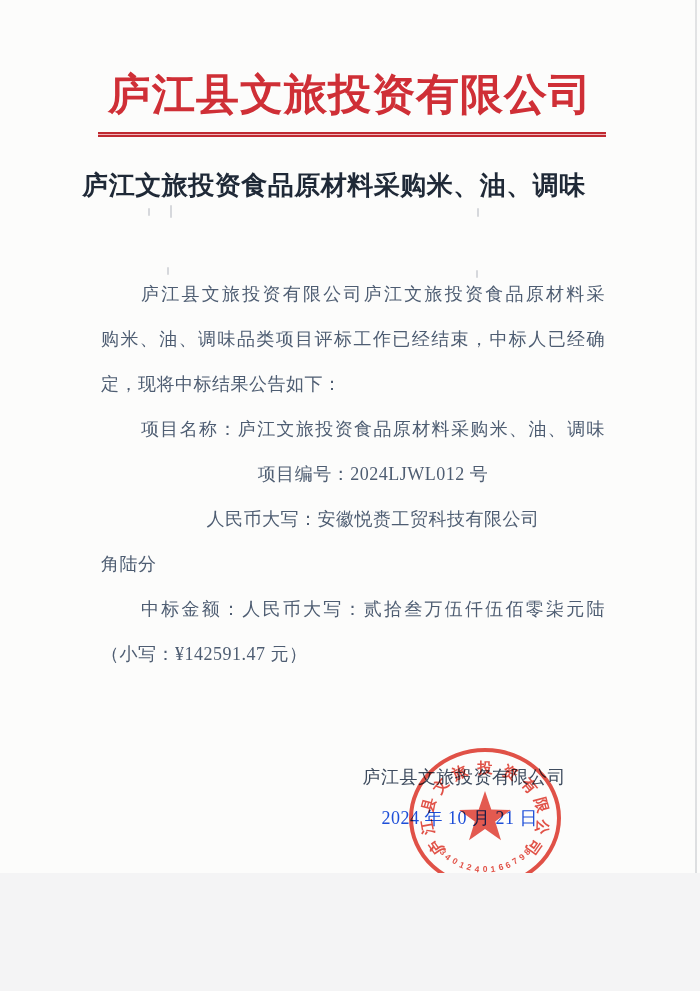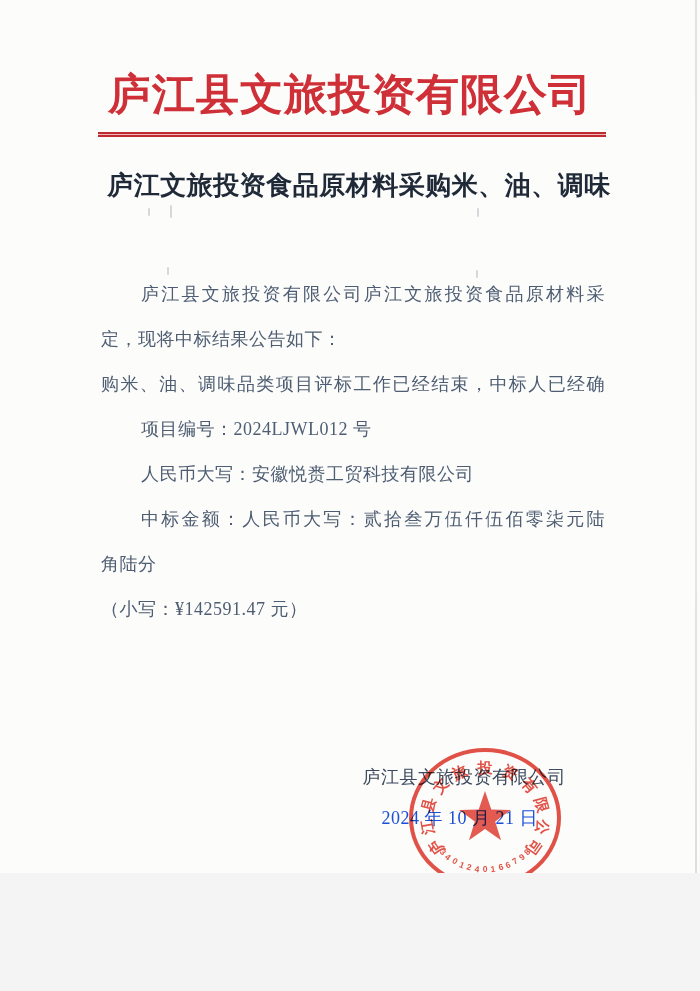--- a/index.html
+++ b/index.html
@@ -26,35 +26,35 @@
     letter-spacing:1px;white-space:nowrap;
   }
   .divider{
     position:absolute;top:132px;left:98px;width:508px;height:5px;
     background:linear-gradient(180deg,
       var(--divider-red,#c02a31) 0 2px,
       #efb6ba 2px 3px,
       var(--divider-red,#c02a31) 3px 5px);
   }
   .doc-title{
-    position:absolute;top:162px;left:59px;width:600px;
+    position:absolute;top:162px;left:34px;width:600px;
     text-align:center;
     font-size:26px;font-weight:bold;line-height:48px;
     color:var(--title-ink,#1f2937);
     letter-spacing:.5px;
   }
   .body-text{
     position:absolute;top:272px;left:101px;width:504px;
     font-size:18px;line-height:45px;
     color:var(--body-ink,#4e5d72);
     letter-spacing:.5px;
   }
   .body-text .line{height:45px;white-space:nowrap;}
   .body-text .line.j{white-space:normal;text-align:justify;text-align-last:justify;}
-  .body-text .line.indent{text-indent:40px;}
+  .body-text .line.indent{text-indent:40px;text-align:center;}
   .footer-company{
     position:absolute;top:765px;right:134px;
     font-size:18px;letter-spacing:.5px;color:#3e4b5e;white-space:nowrap;
   }
   .footer-date{
     position:absolute;top:806px;right:162px;
     font-size:18px;letter-spacing:.5px;color:#1d4ed8;white-space:nowrap;
   }
   
   .seal{
@@ -95,26 +95,27 @@
   <div class="letterhead">庐江县文旅投资有限公司</div>
 
   <div class="divider"></div>
 
   <div class="doc-title">
     <div>庐江文旅投资食品原材料采购米、油、调味</div>
   </div>
 
   <div class="body-text">
     <div class="line indent j">庐江县文旅投资有限公司庐江文旅投资食品原材料采</div>
+    <div class="line j">购米、油、调味品类项目评标工作已经结束，中标人已经确</div>
     <div class="line">定，现将中标结果公告如下：</div>
-    <div class="line j">购米、油、调味品类项目评标工作已经结束，中标人已经确</div>
+    <div class="line indent j">项目名称：庐江文旅投资食品原材料采购米、油、调味</div>
     <div class="line indent">项目编号：2024LJWL012 号</div>
     <div class="line indent">人民币大写：安徽悦赉工贸科技有限公司</div>
+    <div class="line">角陆分</div>
     <div class="line indent j">中标金额：人民币大写：贰拾叁万伍仟伍佰零柒元陆</div>
-    <div class="line">角陆分</div>
     <div class="line">（小写：¥142591.47 元）</div>
   </div>
 
   <div class="footer-company">庐江县文旅投资有限公司</div>
   <div class="footer-date">2024 年 10 月 21 日</div>
 
   <div class="seal">
     <div class="seal-ring"></div>
     <svg class="seal-star" width="58" height="58" viewBox="0 0 58 58">
       <polygon points="29,3 35.3,21.6 54.9,21.9 39.2,33.6 45,52.3 29,41.1 13,52.3 18.8,33.6 3.1,21.9 22.7,21.6" fill="#df3327" opacity="0.92"></polygon>

